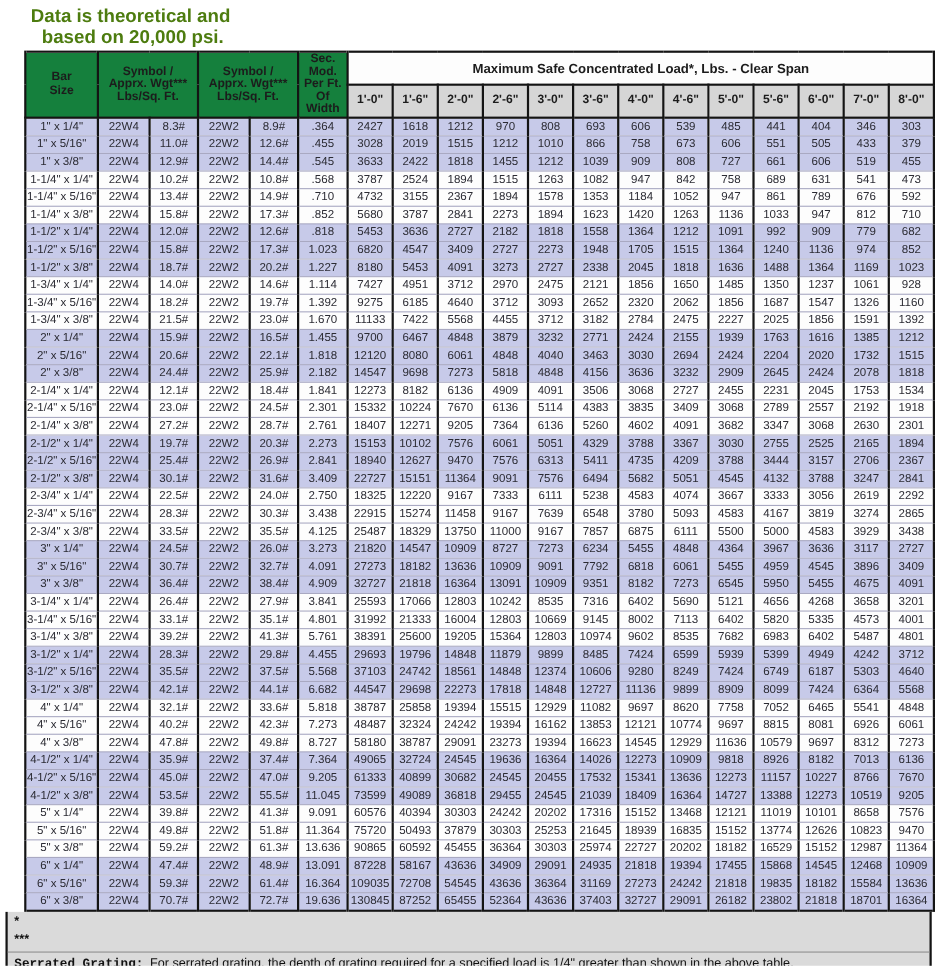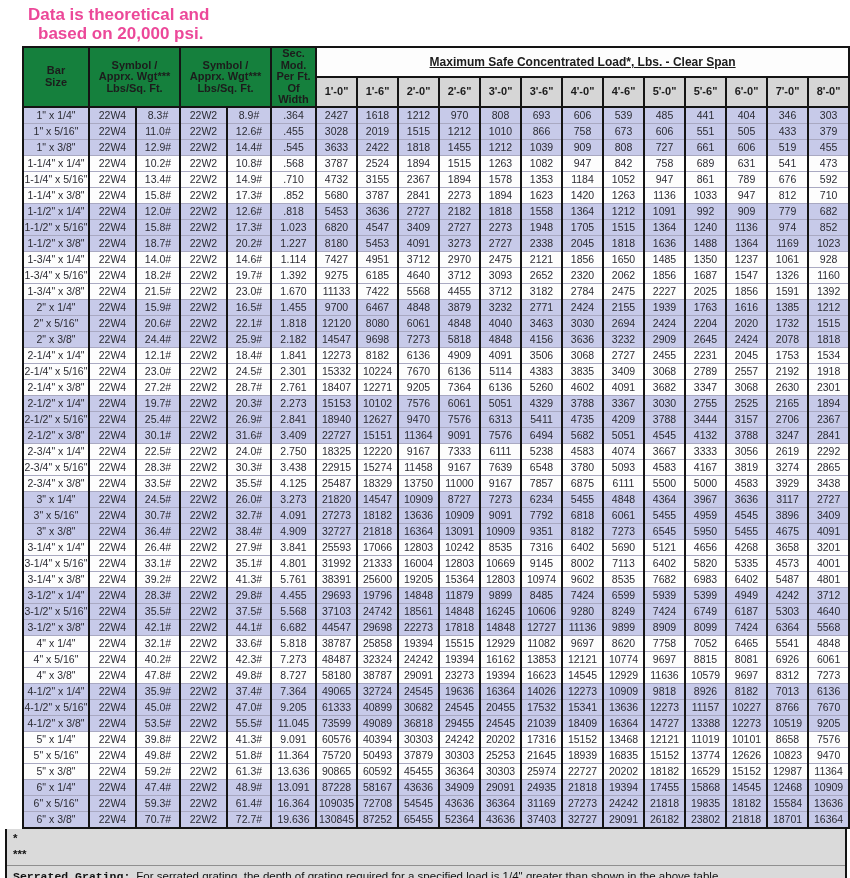--- a/index.html
+++ b/index.html
@@ -11,21 +11,21 @@
   }
   *{box-sizing:border-box;}
   html,body{margin:0;padding:0;}
   body{
     width:850px;height:878px;background:#ffffff;
     font-family:"Liberation Sans", sans-serif;color:#1c1c1c;
     overflow:hidden;
   }
   .title{
     padding:5px 0 3px 28px;
-    font-size:17px;font-weight:bold;line-height:1.12;color:#ec4899;
+    font-size:17px;font-weight:bold;line-height:1.12;color:#4d7c0f;
     white-space:pre-line;
   }
   .title .l2{padding-left:10px;}
   table{
     border-collapse:collapse;table-layout:fixed;
     margin-left:22px;width:826px;
     border:2px solid var(--border);
   }
   th,td{
     border-left:2px solid var(--border);
@@ -35,21 +35,21 @@
     padding:0;text-align:center;vertical-align:middle;
     overflow:hidden;white-space:nowrap;
   }
   thead th{
     background:#15803d;font-weight:bold;font-size:11px;line-height:1.05;
     white-space:pre-line;border-bottom:2px solid var(--border);
   }
   thead tr.spans th{
     background:var(--hdr-gray);font-size:11px;height:24px;white-space:nowrap;
   }
-  thead th.load-title{font-size:12px;height:24px;background:#fdfdfd;text-decoration:underline;}
+  thead th.load-title{font-size:12px;height:24px;background:#fdfdfd;}
   tbody td{
     height:15px;font-size:10.5px;line-height:15px;color:#2b2b33;
     background:#fdfdfd;
   }
   tbody tr.shaded td{background:var(--shaded);}
   tbody td.bar{font-size:10.5px;}
   .footer{
     margin-left:5px;margin-right:3px;margin-top:0;
     border:2px solid var(--border);border-top:none;
     background:var(--footer-bg);
@@ -767,21 +767,21 @@
         <td class="bar">3-1/2" x 5/16"</td>
         <td>22W4</td>
         <td>35.5#</td>
         <td>22W2</td>
         <td>37.5#</td>
         <td>5.568</td>
         <td>37103</td>
         <td>24742</td>
         <td>18561</td>
         <td>14848</td>
-        <td>16245</td>
+        <td>12374</td>
         <td>10606</td>
         <td>9280</td>
         <td>8249</td>
         <td>7424</td>
         <td>6749</td>
         <td>6187</td>
         <td>5303</td>
         <td>4640</td>
       </tr>
       <tr class="shaded">

